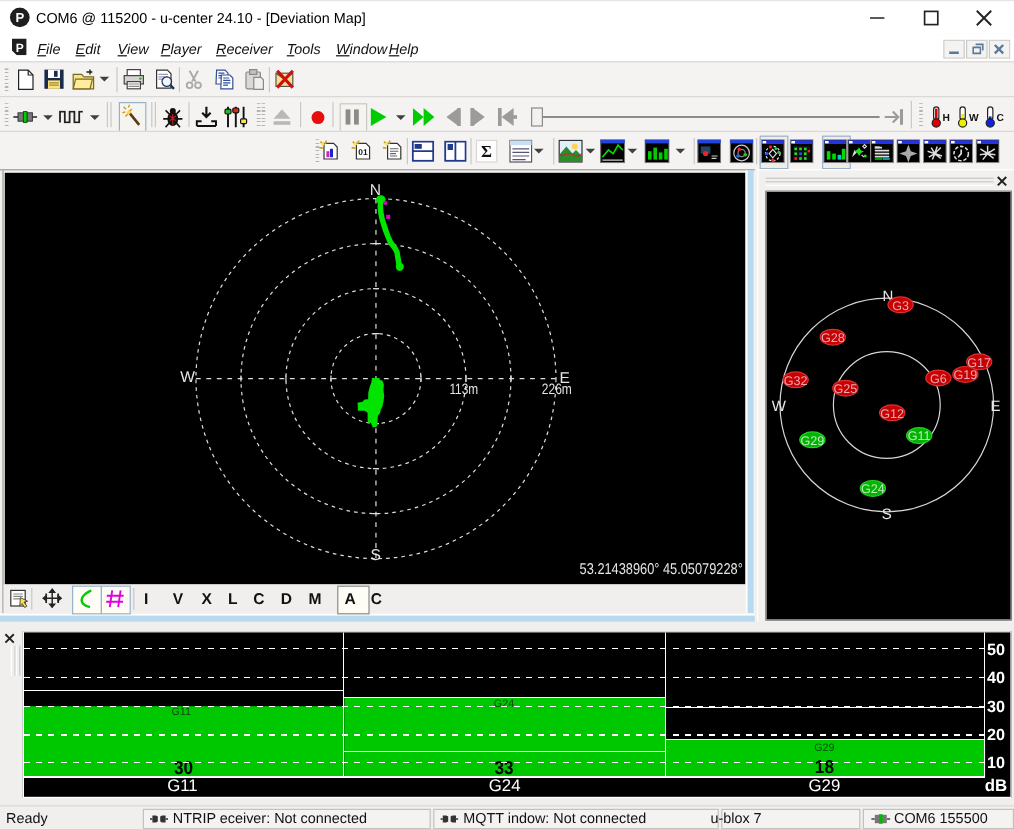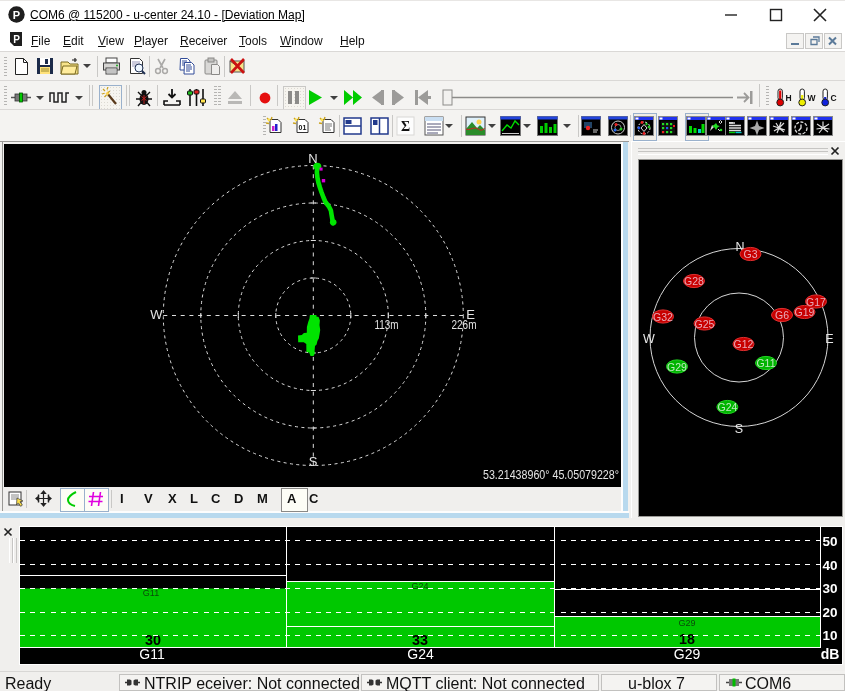--- a/index.html
+++ b/index.html
@@ -1,36 +1,36 @@
 <!DOCTYPE html>
 <html><head><meta charset="utf-8">
 <style>
 html,body{margin:0;padding:0;}
 #app{position:relative;width:845px;height:691px;background:#f2f1ef;font-family:"Liberation Sans",sans-serif;overflow:hidden;}
 .abs{position:absolute;}
 
 #titlebar{position:absolute;left:0;top:0;width:845px;height:29px;background:#ffffff;}
-#title-text{position:absolute;left:30px;top:8px;font-size:12px;color:#000;text-decoration:underline;}
+#title-text{position:absolute;left:30px;top:8px;font-size:12px;color:#000;}
 
 #menubar{position:absolute;left:0;top:29px;width:845px;height:22px;background:#ffffff;font-size:12px;color:#111;}
-#menubar span.mi{position:absolute;top:5px;}
+#menubar span.mi{position:absolute;top:5px;font-style:italic;}
 #menubar u{text-decoration:underline;}
 
 .tbar{position:absolute;left:0;width:845px;background:#f4f3f1;}
 #tb1{top:51px;height:29px;border-top:1px solid #dad8d6;}
 #tb2{top:80px;height:29px;border-top:1px solid #dad8d6;}
 #tb3{top:109px;height:32px;border-top:1px solid #dad8d6;}
 .ic{position:absolute;}
 .sep{position:absolute;width:1px;background:#c9c8c6;}
 .grip{position:absolute;width:3px;background-image:repeating-linear-gradient(to bottom,#b5b4b2 0 1px,transparent 1px 3px);}
 .dd{position:absolute;width:0;height:0;border-left:4px solid transparent;border-right:4px solid transparent;border-top:4px solid #404040;}
 #tb2 .ic,#tb2 .dd,#tb2 .pressedbox{margin-top:1.5px;}
 .pressedbox{position:absolute;background:#e8eef6;border:1px solid #9ab1cc;}
 
-#statusbar{position:absolute;left:0;top:671px;width:760px;height:20px;background:#f0efed;border-top:1px solid #d8d7d5;font-size:16px;color:#111;}
+#statusbar{position:absolute;left:0;top:671px;width:845px;height:20px;background:#f0efed;border-top:1px solid #d8d7d5;font-size:12px;color:#111;}
 .spanel{position:absolute;top:2px;height:15px;background:#f4f3f1;border:1px solid #c2c1bf;}
 </style>
 </head>
 <body>
 <div id="app">
   <div id="titlebar">
       <div class="abs" style="left:0;top:0;width:845px;height:1px;background:#e8e6e4"></div>
     <svg class="abs" style="left:8px;top:6px" width="17" height="17" viewBox="0 0 17 17">
         <circle cx="8.5" cy="8.5" r="8.2" fill="#1e1e1e"></circle>
         <text x="8.5" y="12.6" font-size="11" font-weight="bold" fill="#fff" text-anchor="middle" font-family="Liberation Sans">P</text>
@@ -47,21 +47,21 @@
         <path d="M1 0h12v14H5l-4-4z" fill="#1e1e1e"></path>
         <text x="7.5" y="11" font-size="10" font-weight="bold" fill="#fff" text-anchor="middle" font-family="Liberation Sans">P</text>
       </svg>
     <span class="mi" style="left:31px"><u>F</u>ile</span>
     <span class="mi" style="left:63px"><u>E</u>dit</span>
     <span class="mi" style="left:98px"><u>V</u>iew</span>
     <span class="mi" style="left:134px"><u>P</u>layer</span>
     <span class="mi" style="left:180px"><u>R</u>eceiver</span>
     <span class="mi" style="left:239px"><u>T</u>ools</span>
     <span class="mi" style="left:280px"><u>W</u>indow</span>
-    <span class="mi" style="left:340px"><u>H</u>elp</span>
+    <span class="mi" style="left:324px"><u>H</u>elp</span>
     <svg class="abs" style="left:786px;top:4px" width="56" height="16" viewBox="0 0 56 16">
       <rect x="0.5" y="0.5" width="17" height="15" fill="#f4f3f1" stroke="#c9c8c6"></rect>
       <rect x="19.5" y="0.5" width="17" height="15" fill="#f4f3f1" stroke="#c9c8c6"></rect>
       <rect x="38.5" y="0.5" width="17" height="15" fill="#f4f3f1" stroke="#c9c8c6"></rect>
       <path d="M5 11h8" stroke="#5b7a99" stroke-width="2"></path>
       <path d="M27 4h6v5M25 6.5h6v5h-6z" fill="none" stroke="#5b7a99" stroke-width="1.3"></path>
       <path d="M43 4.5l7 7M50 4.5l-7 7" stroke="#5b7a99" stroke-width="2"></path>
     </svg>
   </div>
   <div id="tb1" class="tbar">
@@ -586,22 +586,22 @@
     <div class="spanel" style="left:719px;width:124px"></div>
     <svg class="abs" style="left:125px;top:6px" width="15" height="9" viewBox="0 0 15 9">
         <path d="M0 4.5h2M13 4.5h2" stroke="#333" stroke-width="1.4"></path>
         <path d="M2 1.5h3l1.5 1v4l-1.5 1H2zM13 1.5h-3l-1.5 1v4l1.5 1h3z" fill="#333"></path>
       </svg>
     <div class="abs" style="left:144px;top:3px">NTRIP eceiver: Not connected</div>
     <svg class="abs" style="left:367px;top:6px" width="15" height="9" viewBox="0 0 15 9">
         <path d="M0 4.5h2M13 4.5h2" stroke="#333" stroke-width="1.4"></path>
         <path d="M2 1.5h3l1.5 1v4l-1.5 1H2zM13 1.5h-3l-1.5 1v4l1.5 1h3z" fill="#333"></path>
       </svg>
-    <div class="abs" style="left:386px;top:3px">MQTT client: Not connected</div>
-    <div class="abs" style="left:628px;top:3px">u-blox 7</div>
+    <div class="abs" style="left:386px;top:3px">MQTT indow: Not connected</div>
+    <div class="abs" style="left:592px;top:3px">u-blox 7</div>
     <svg class="abs" style="left:726px;top:6px" width="16" height="9" viewBox="0 0 16 9">
         <path d="M0 4.5h3M13 4.5h3" stroke="#444" stroke-width="1.4"></path>
         <rect x="3" y="1" width="4" height="7" fill="#777"></rect>
         <rect x="9" y="1" width="4" height="7" fill="#777"></rect>
         <rect x="6.5" y="0.5" width="3" height="8" fill="#00bb00"></rect>
       </svg>
     <div class="abs" style="left:745px;top:3px">COM6 155500</div>
   </div>
 </div>
 

